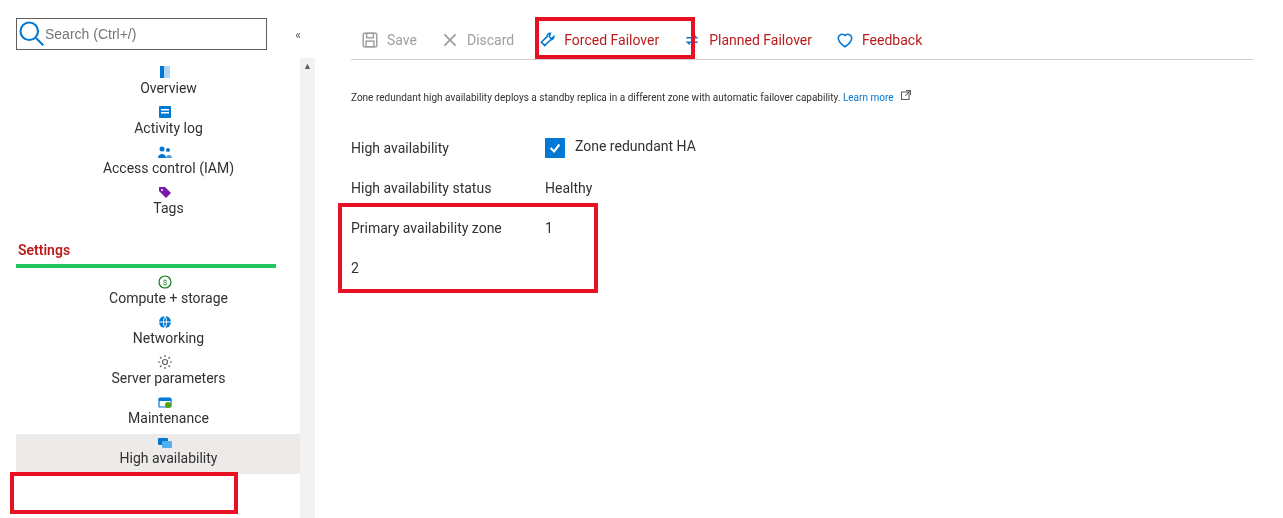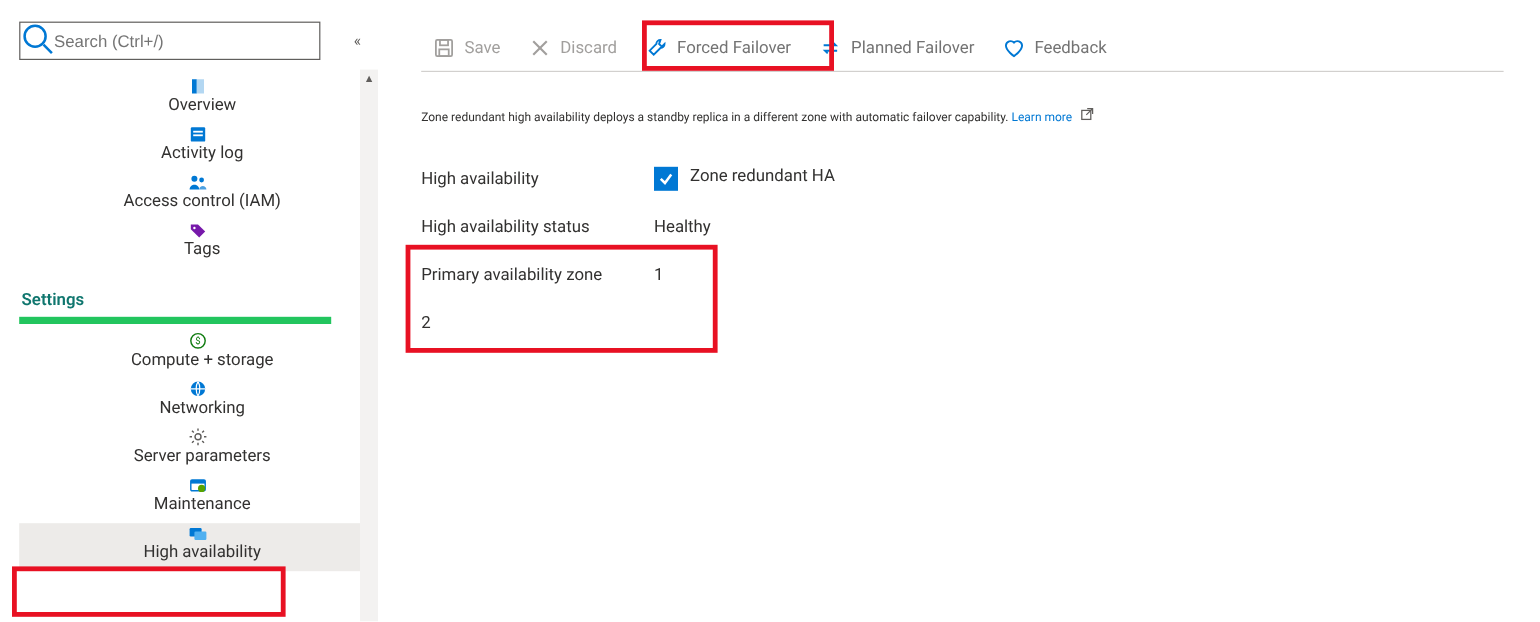--- a/index.html
+++ b/index.html
@@ -66,23 +66,23 @@
     }
     .nav-item.selected { background: #edebe9; }
     .nav-item .ic {
       width: 22px; display: inline-flex; justify-content: center;
       margin-right: 8px;
     }
     .nav-item svg { width: 16px; height: 16px; }
 
     .section-header {
       font-weight: 600;
-      color: #0f766e;
+      color: #b91c1c;
       padding: 12px 0 6px 2px;
-      border-bottom: 6px solid #22c55e;
+      border-bottom: 4px solid #22c55e;
       width: 260px;
       margin-top: 6px;
       margin-bottom: 6px;
     }
 
     .red-highlight-box {
       position: absolute;
       border: 4px solid #e81123;
       pointer-events: none;
     }
@@ -112,21 +112,21 @@
       height: 40px;
       border-bottom: 1px solid #d2d0ce;
       gap: 4px;
       position: relative;
     }
     .toolbar-btn {
       display: inline-flex; align-items: center;
       height: 36px;
       padding: 0 10px;
       gap: 8px;
-      color: #737373;
+      color: #b91c1c;
       cursor: pointer;
       font-size: 14px;
     }
     .toolbar-btn.disabled { color: #a19f9d; cursor: default; }
     .toolbar-btn .tico { width: 18px; display:inline-flex; justify-content:center; }
     .toolbar-btn svg { width: 18px; height: 18px; }
     .toolbar-btn.accent svg { stroke: #0078d4; }
     .toolbar-btn.accent .tico { color: #0078d4; }
 
     .description {

